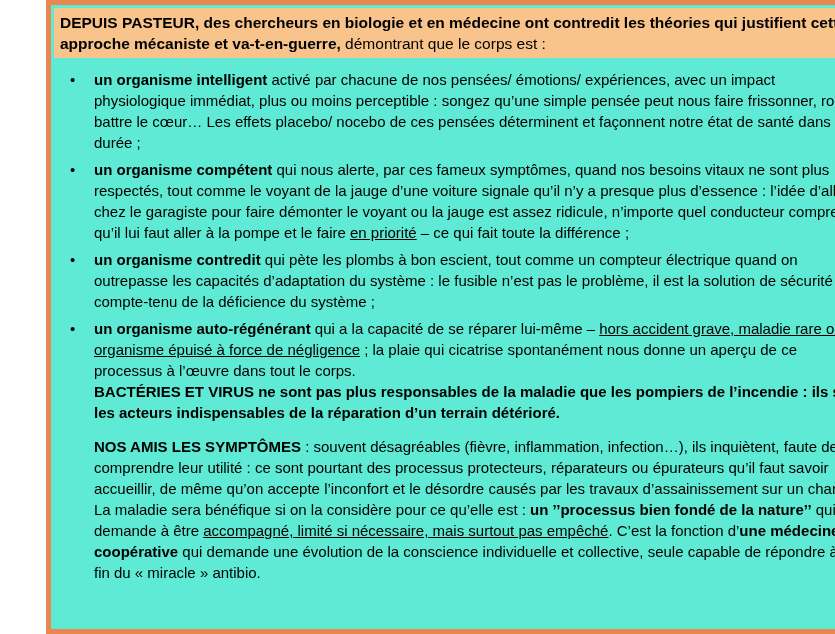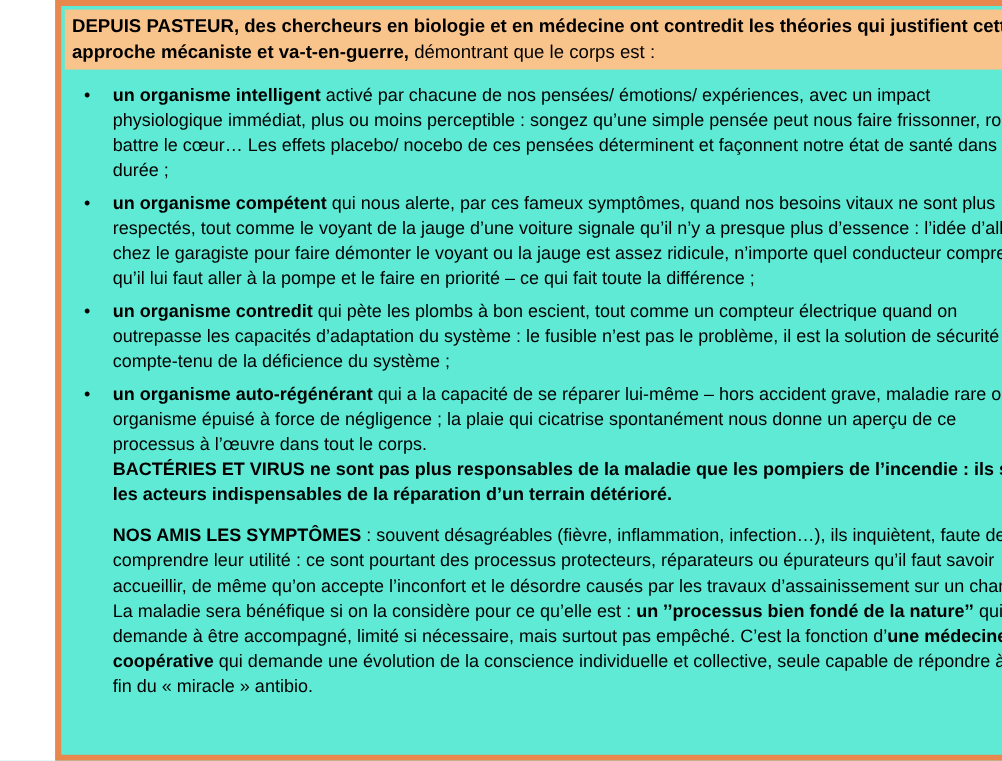--- a/index.html
+++ b/index.html
@@ -32,21 +32,21 @@
   .item { display: flex; margin-top: 6px; }
   .item.para { margin-top: 13px; }
   .marker {
     flex: 0 0 34px;
     box-sizing: border-box;
     padding-left: 10px;
     font-size: 15px;
   }
   .txt { flex: 1; padding-right: 2px; }
   .b { font-weight: bold; }
-  .u { }
+  .u { text-decoration: underline; }
 </style>
 </head>
 <body style="--border-color: #E8884E; --header-bg: #F9C48C;">
 
 <div class="frame">
   <div class="header-band">
     <div><span class="b">DEPUIS PASTEUR, des chercheurs en biologie et en médecine ont contredit les théories qui justifient cette approche mécaniste et va-t-en-guerre,</span><span> démontrant que le corps est :</span></div>
   </div>
   <div class="body-area">
     <div>

